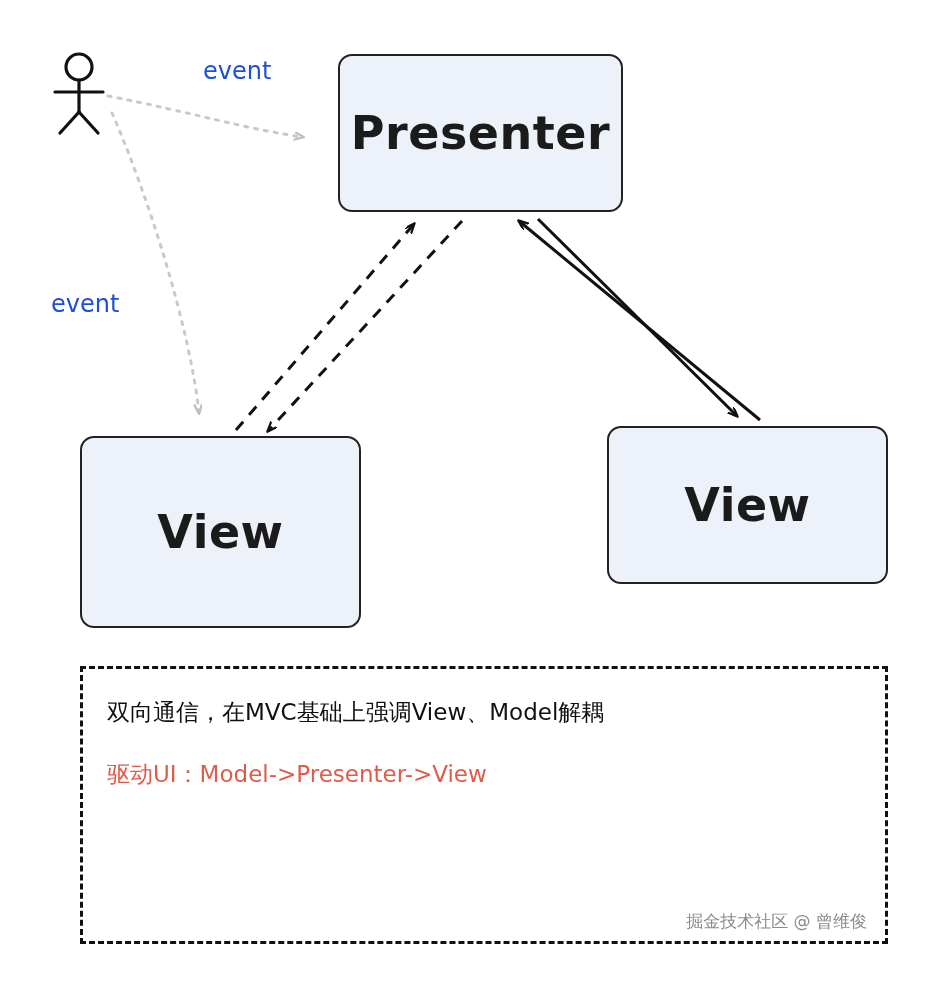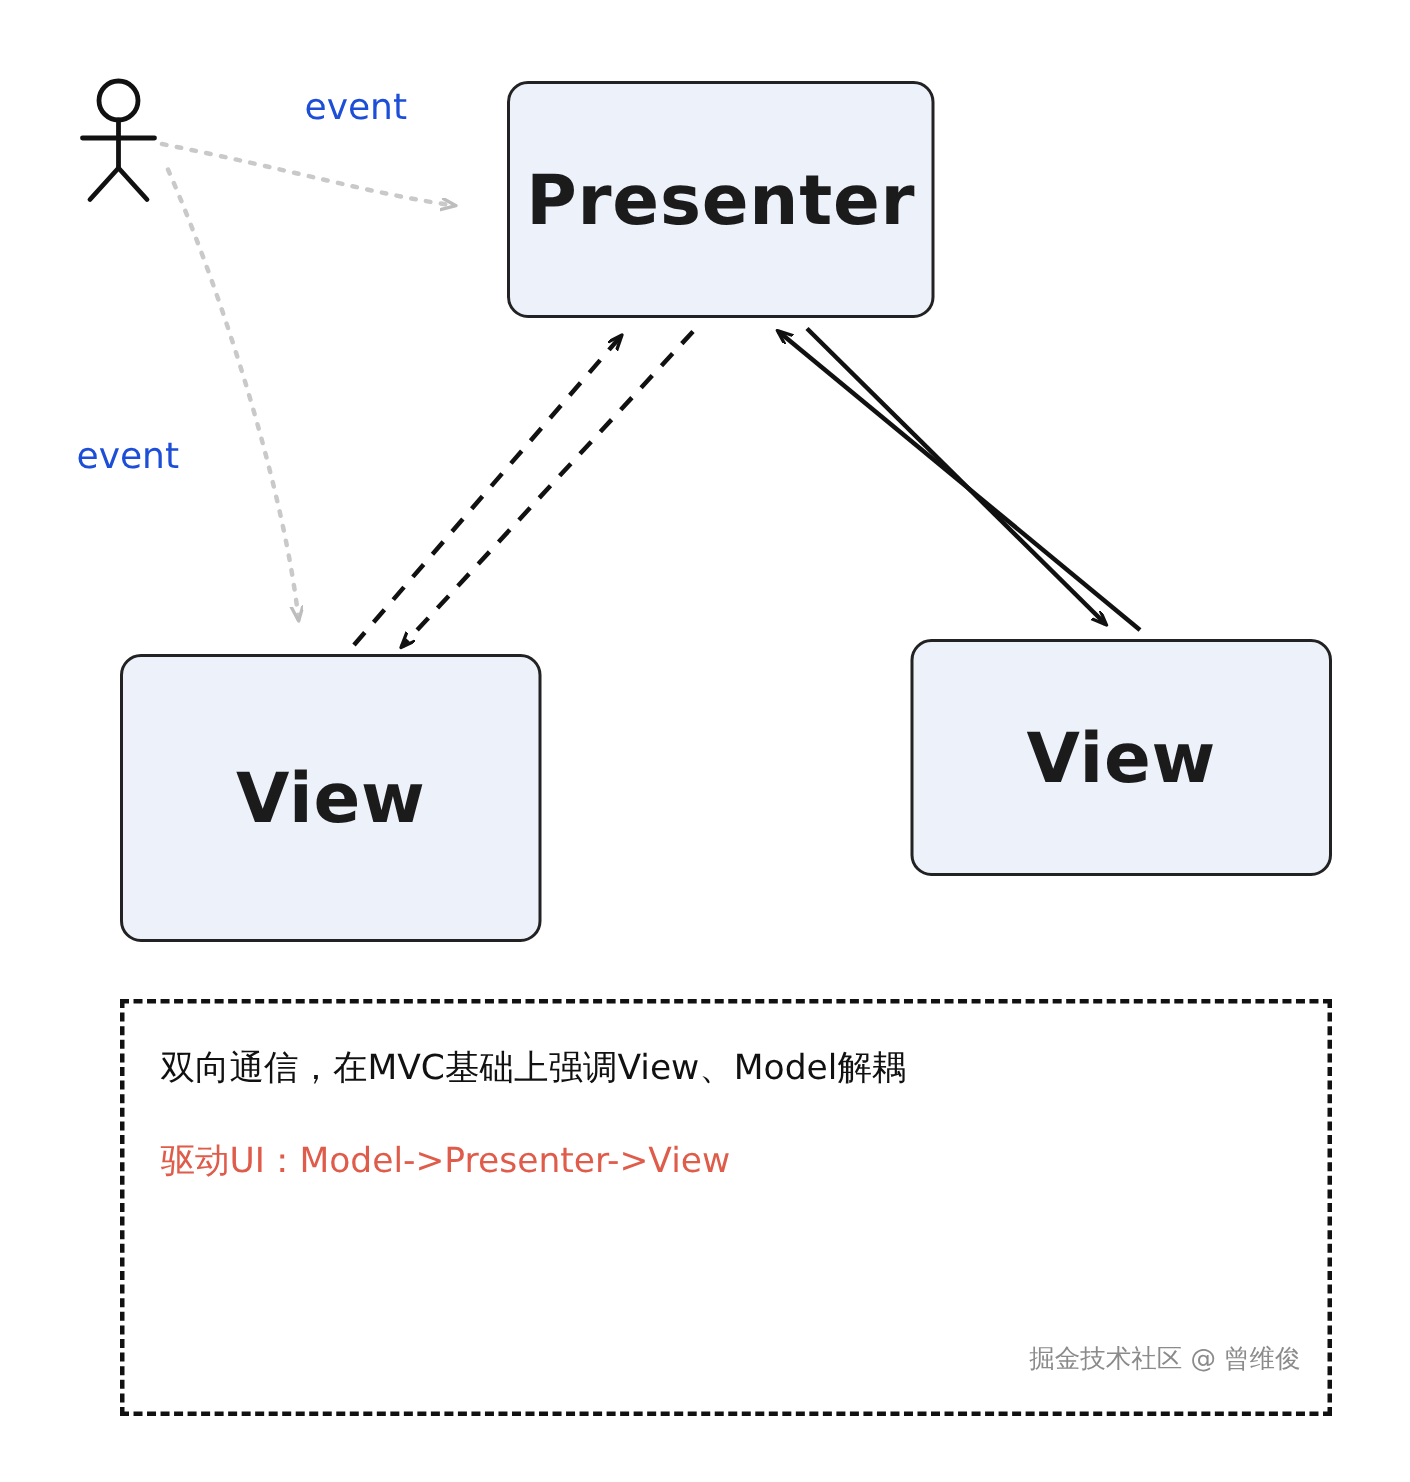--- a/index.html
+++ b/index.html
@@ -91,21 +91,21 @@
   }
   .legend-gap {
     height: 26px;
   }
   .legend-accent {
     color: #e05c4a;
   }
   #watermark {
     position: absolute;
     right: 18px;
-    bottom: 24px;
+    bottom: 8px;
     font-size: 17px;
     color: #8b8b8b;
     font-family: "DejaVu Sans", sans-serif;
     white-space: nowrap;
   }
 </style>
 </head>
 <body>
 
 <svg id="canvas" viewBox="0 0 940 988">

